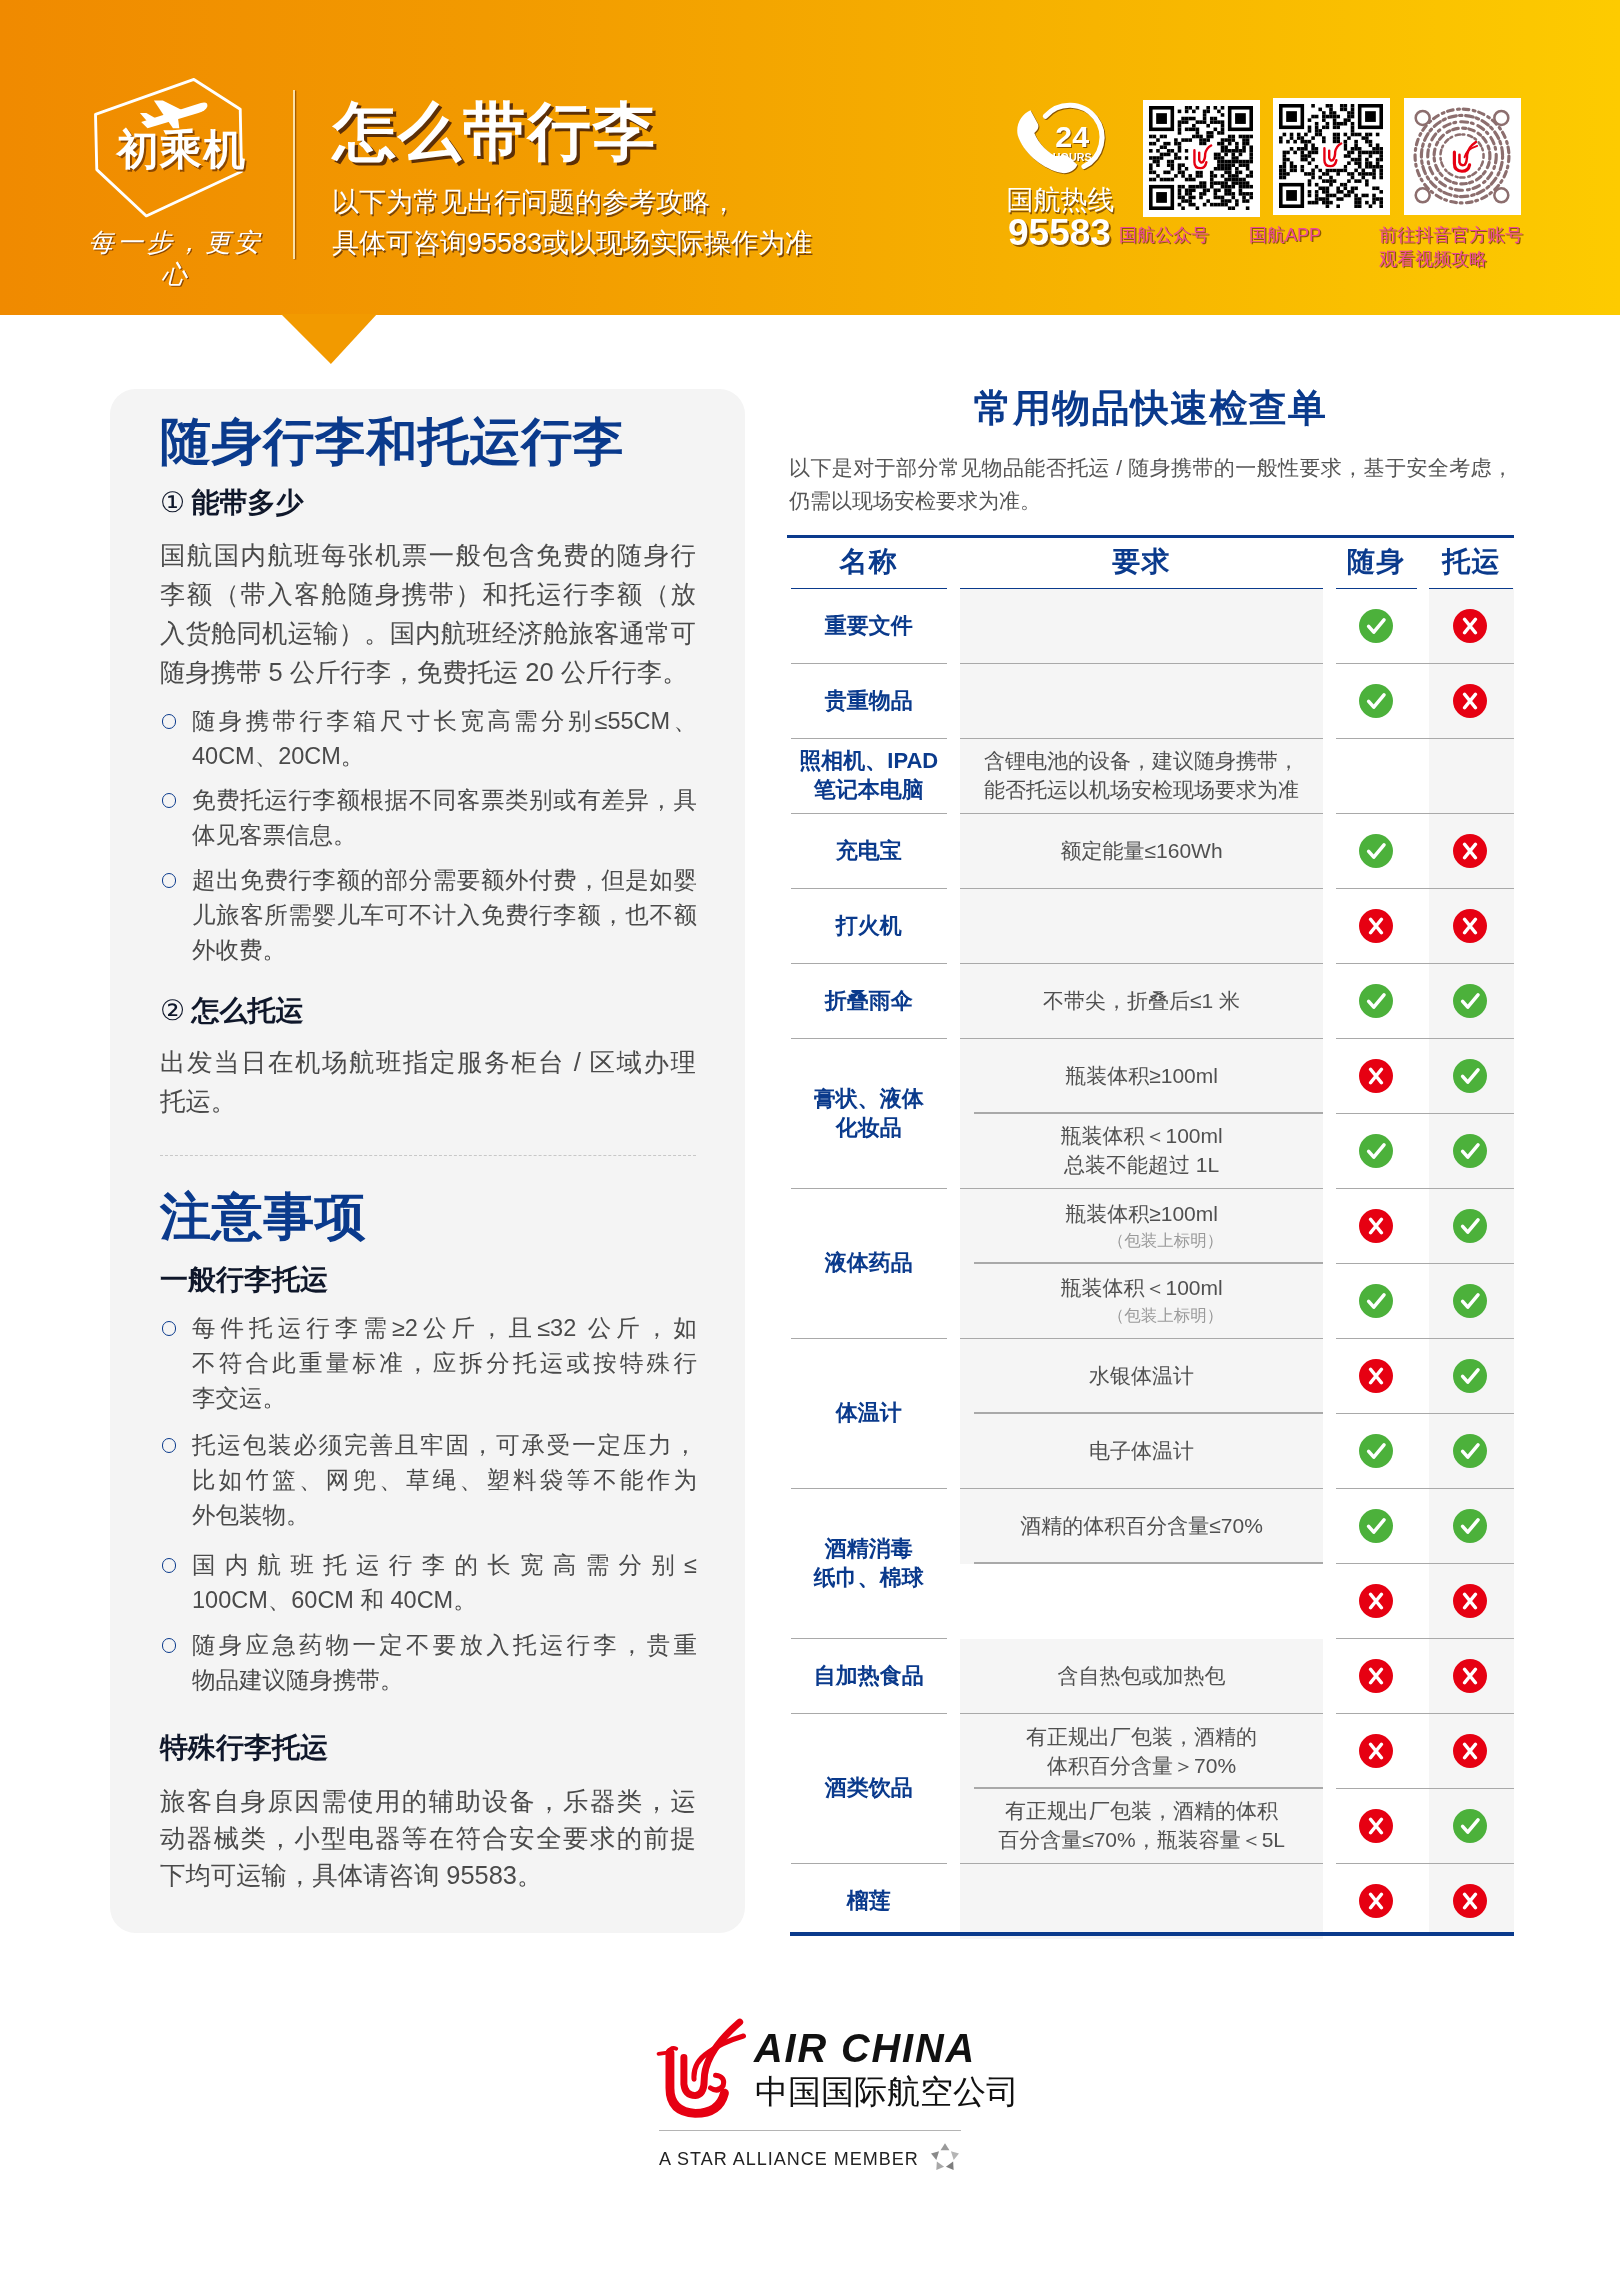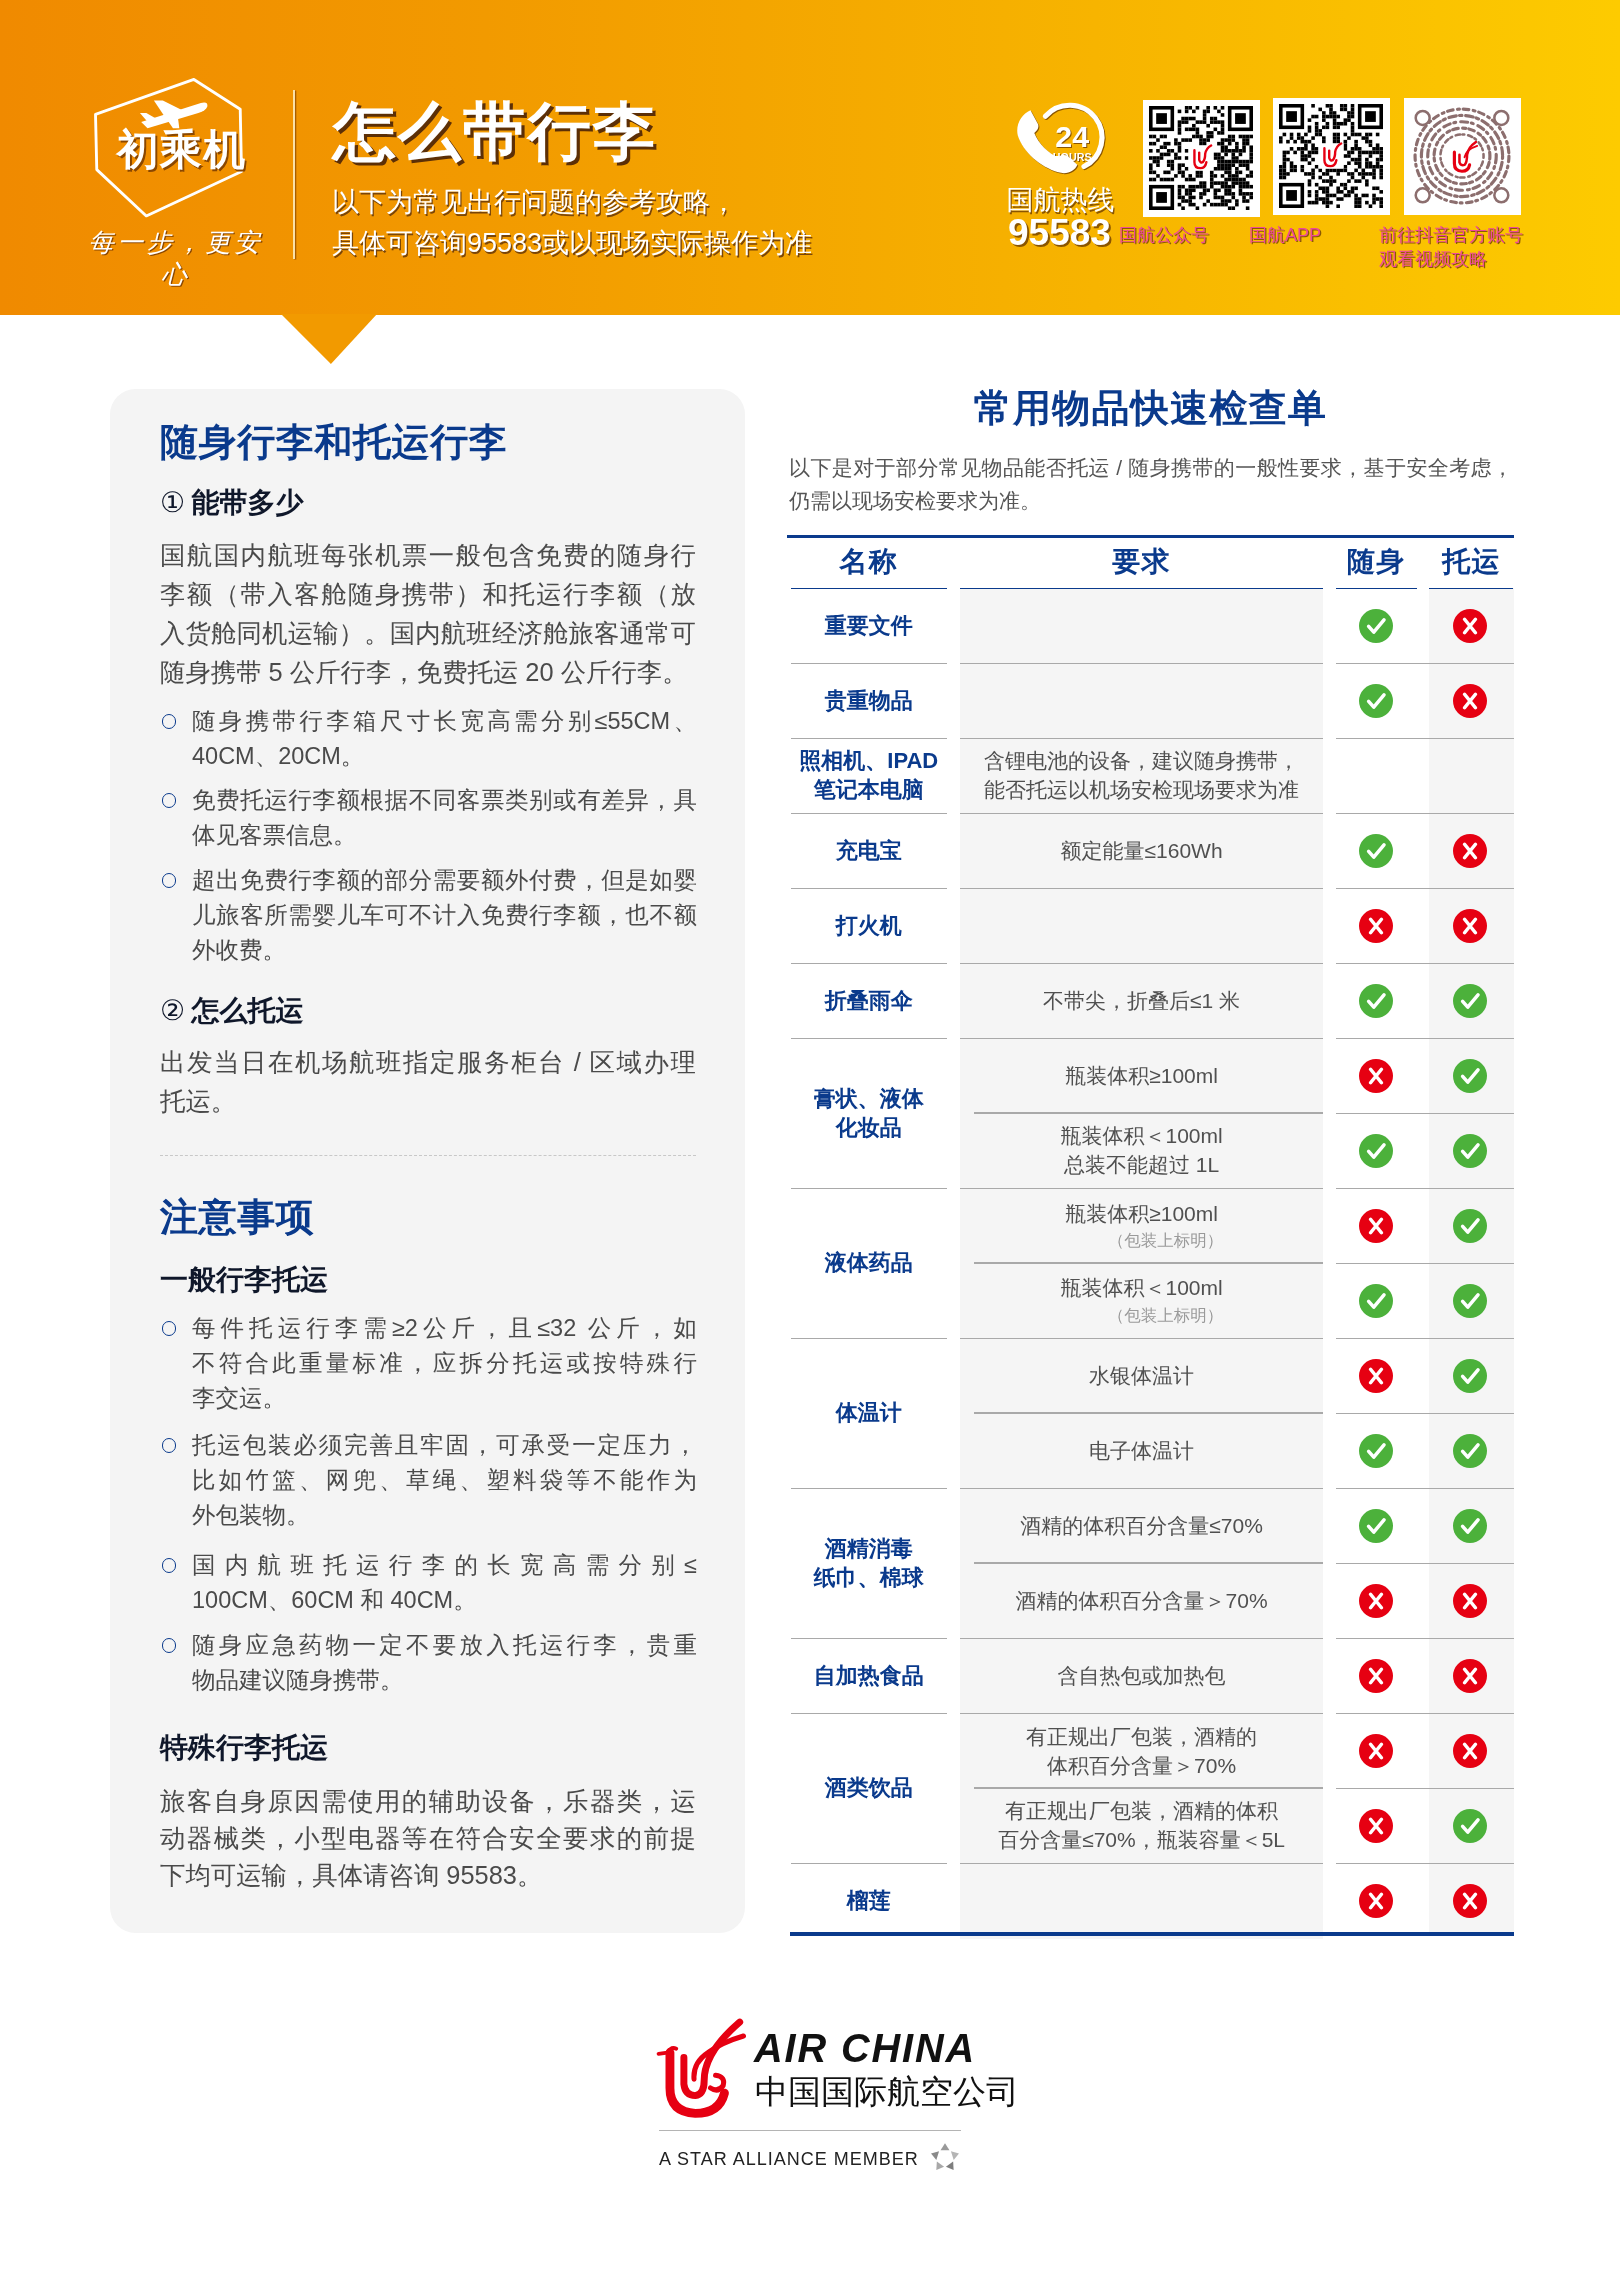--- a/index.html
+++ b/index.html
@@ -30,21 +30,21 @@
              color:#fff;text-shadow:1.3px 1.9px 0 #8a5500;}
   .hot-num{left:993px;top:213px;width:133px;text-align:center;font-size:37px;line-height:39px;
            font-weight:bold;color:#fff;text-shadow:1.9px 1.9px 0 #8a5500;}
   .qr{width:117px;height:117px;background:#fff;padding:6.3px;}
   .qr svg{width:104px;height:104px;display:block;}
   .qr-label{width:165px;text-align:left;font-size:18px;line-height:24px;color:#ec4899;
             text-shadow:1.3px 1.3px 0 #8a5a00;}
 
   
   .panel{left:110px;top:389px;width:635px;height:1544px;background:#f4f4f4;border-radius:25.4px;}
-  .h2{left:50px;font-size:38px;line-height:46px;font-weight:bold;color:#0a3a8c;white-space:nowrap;letter-spacing:0.6px;}
+  .h2{left:50px;font-size:51px;line-height:46px;font-weight:bold;color:#0a3a8c;white-space:nowrap;letter-spacing:0.6px;}
   .h3{left:50px;font-size:28px;line-height:36px;font-weight:bold;color:#0f172a;white-space:nowrap;text-align:right;}
   .h3 .num{font-weight:normal;margin-right:6.3px;}
   .para{left:50px;width:536px;font-size:25.4px;line-height:39px;color:#4a4a4a;}
   .bul{left:50px;width:536px;}
   .bul .dot{position:absolute;left:1.9px;top:10.2px;width:14.6px;height:14.6px;border:1.9px solid #0a3a8c;border-radius:50%;}
   .bul .txt{margin-left:32px;width:505px;font-size:23.5px;line-height:35px;color:#4a4a4a;}
   .ln{display:block;white-space:nowrap;text-align:justify;text-align-last:justify;}
   .ln.last{text-align:left;text-align-last:left;}
   .dash{left:50px;top:766px;width:536px;height:0;border-top:1.9px dashed #c8c8c8;}
 
@@ -1124,23 +1124,20 @@
             <path class="x" d="M18 16 L35 37 M35 16 L18 37"></path>
           </svg>
         </span>
       <span class="ic chk" data-state="yes">
           <svg viewBox="0 0 53 53">
             <path class="tick" d="M15 27 L23 36 L39 17"></path>
             <path class="x" d="M18 16 L35 37 M35 16 L18 37"></path>
           </svg>
         </span>
     </div>
-    <div class="rq end" style="grid-row:14">
-        <span>酒精的体积百分含量＞70%</span>
-      </div>
     <div class="stc" style="grid-row:14">
       <span class="ic carry" data-state="no">
           <svg viewBox="0 0 53 53">
             <path class="tick" d="M15 27 L23 36 L39 17"></path>
             <path class="x" d="M18 16 L35 37 M35 16 L18 37"></path>
           </svg>
         </span>
       <span class="ic chk" data-state="no">
           <svg viewBox="0 0 53 53">
             <path class="tick" d="M15 27 L23 36 L39 17"></path>

